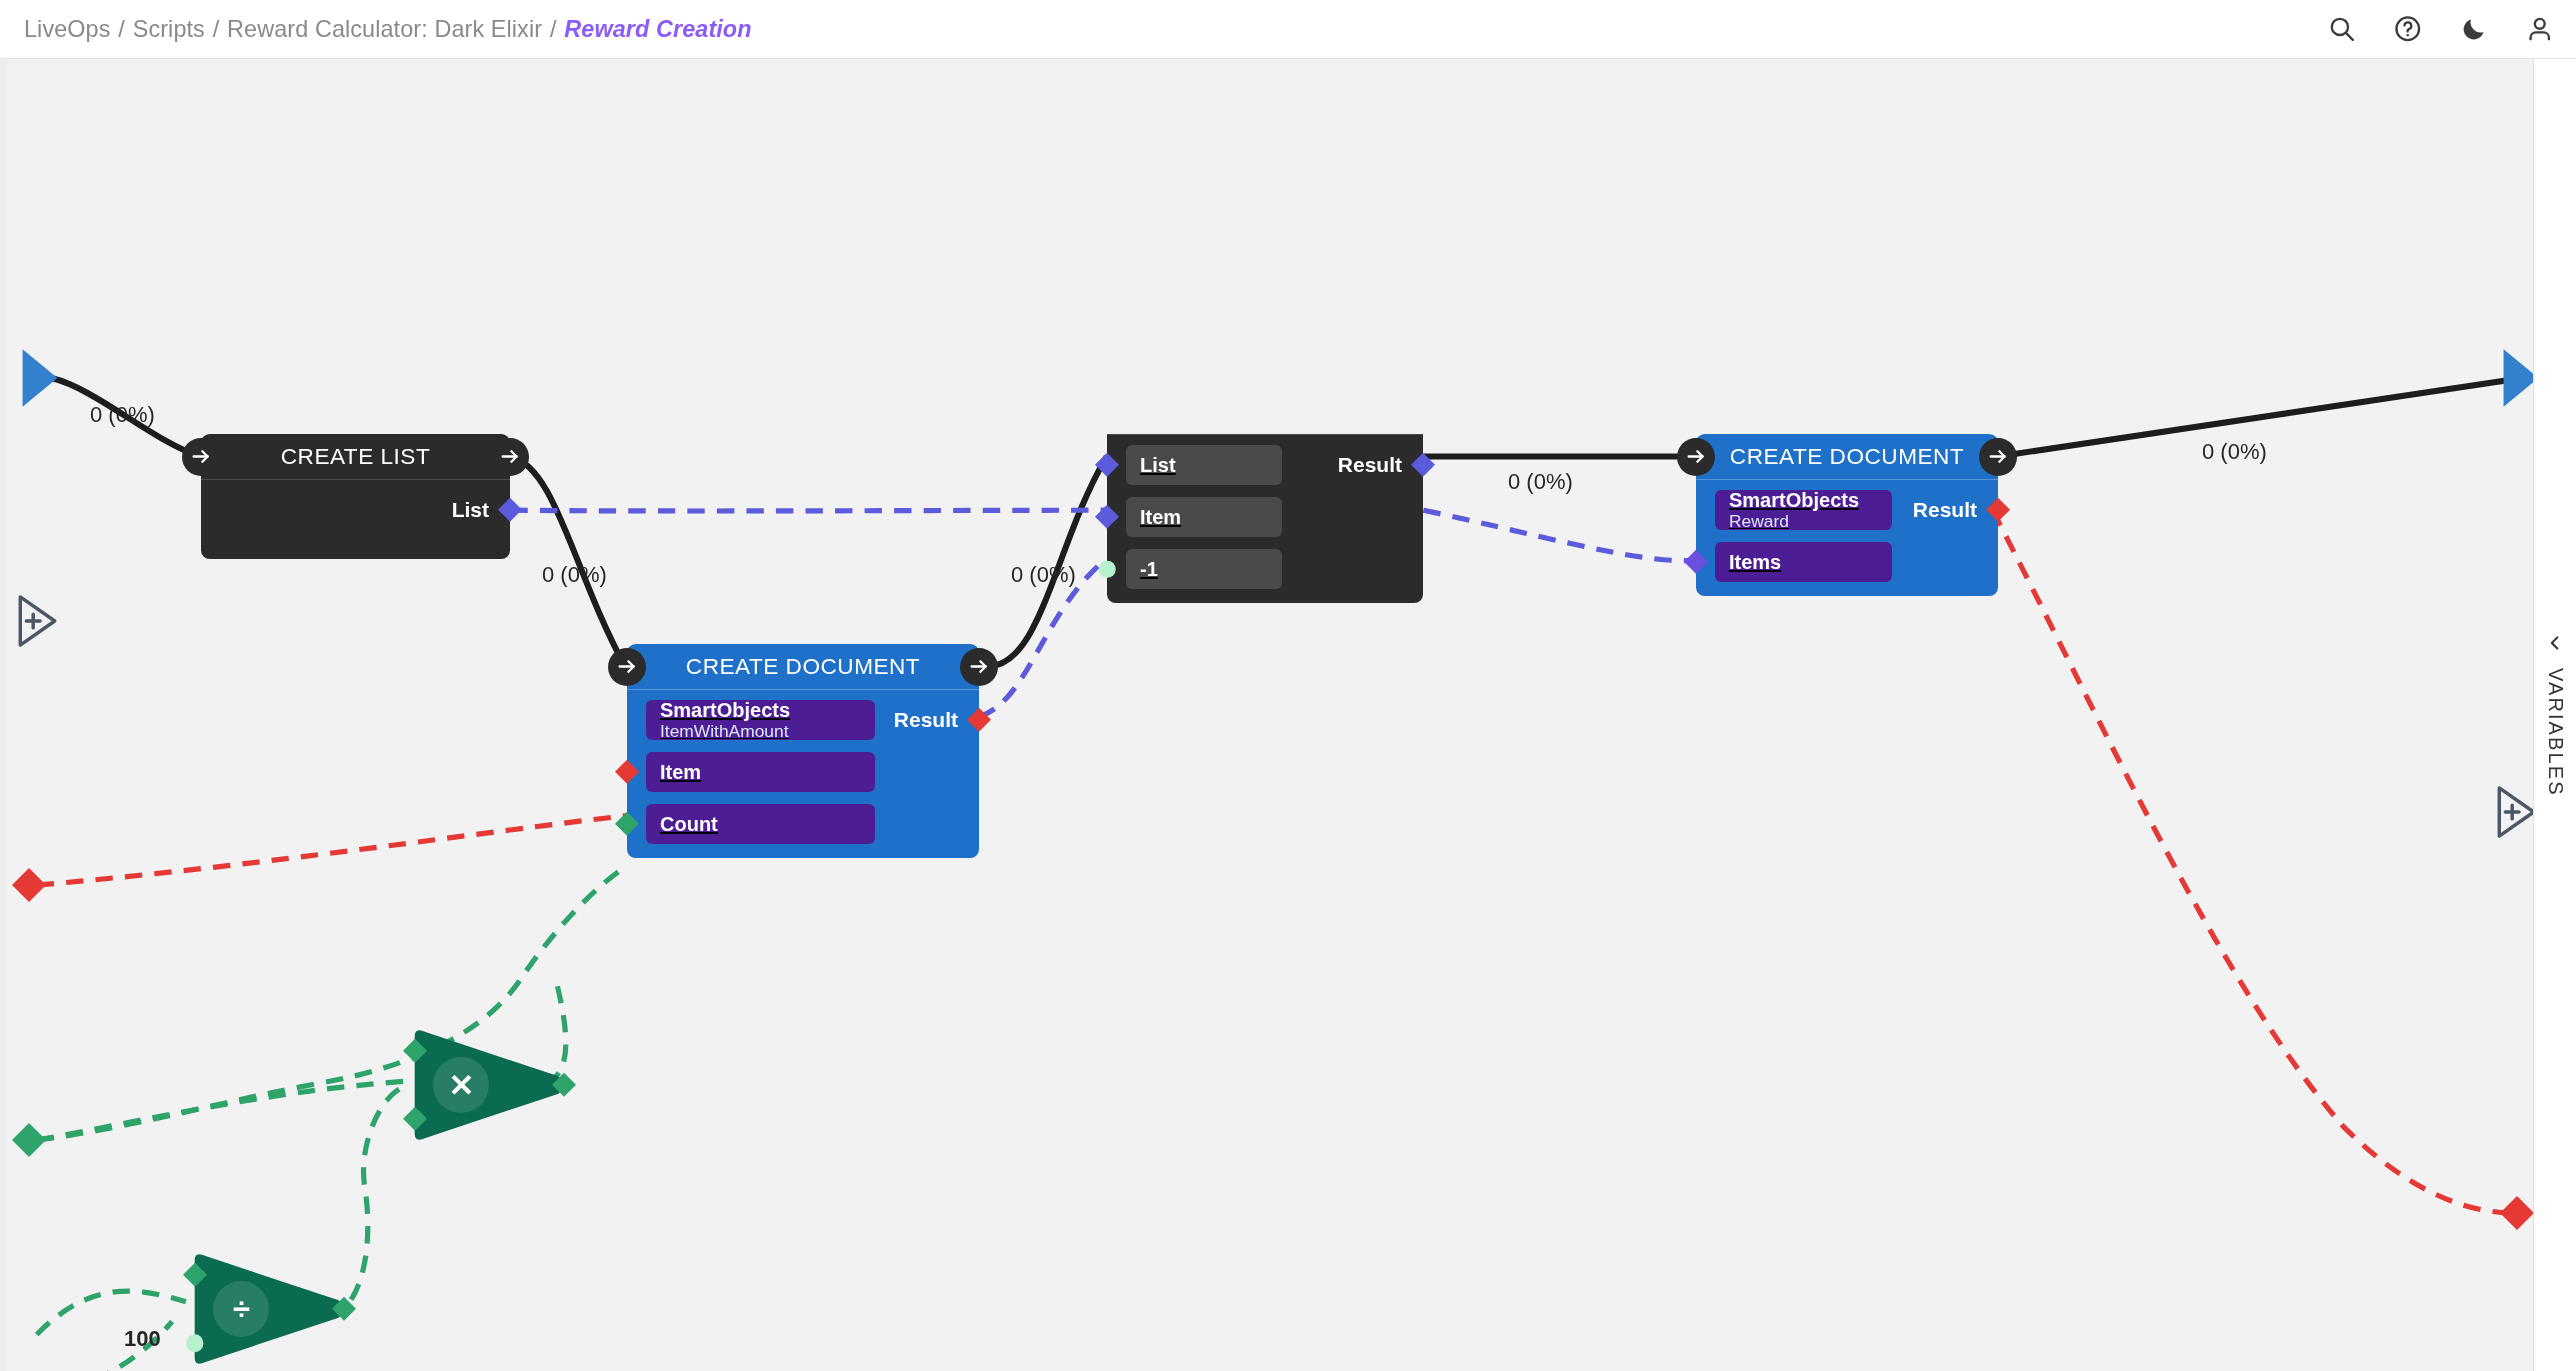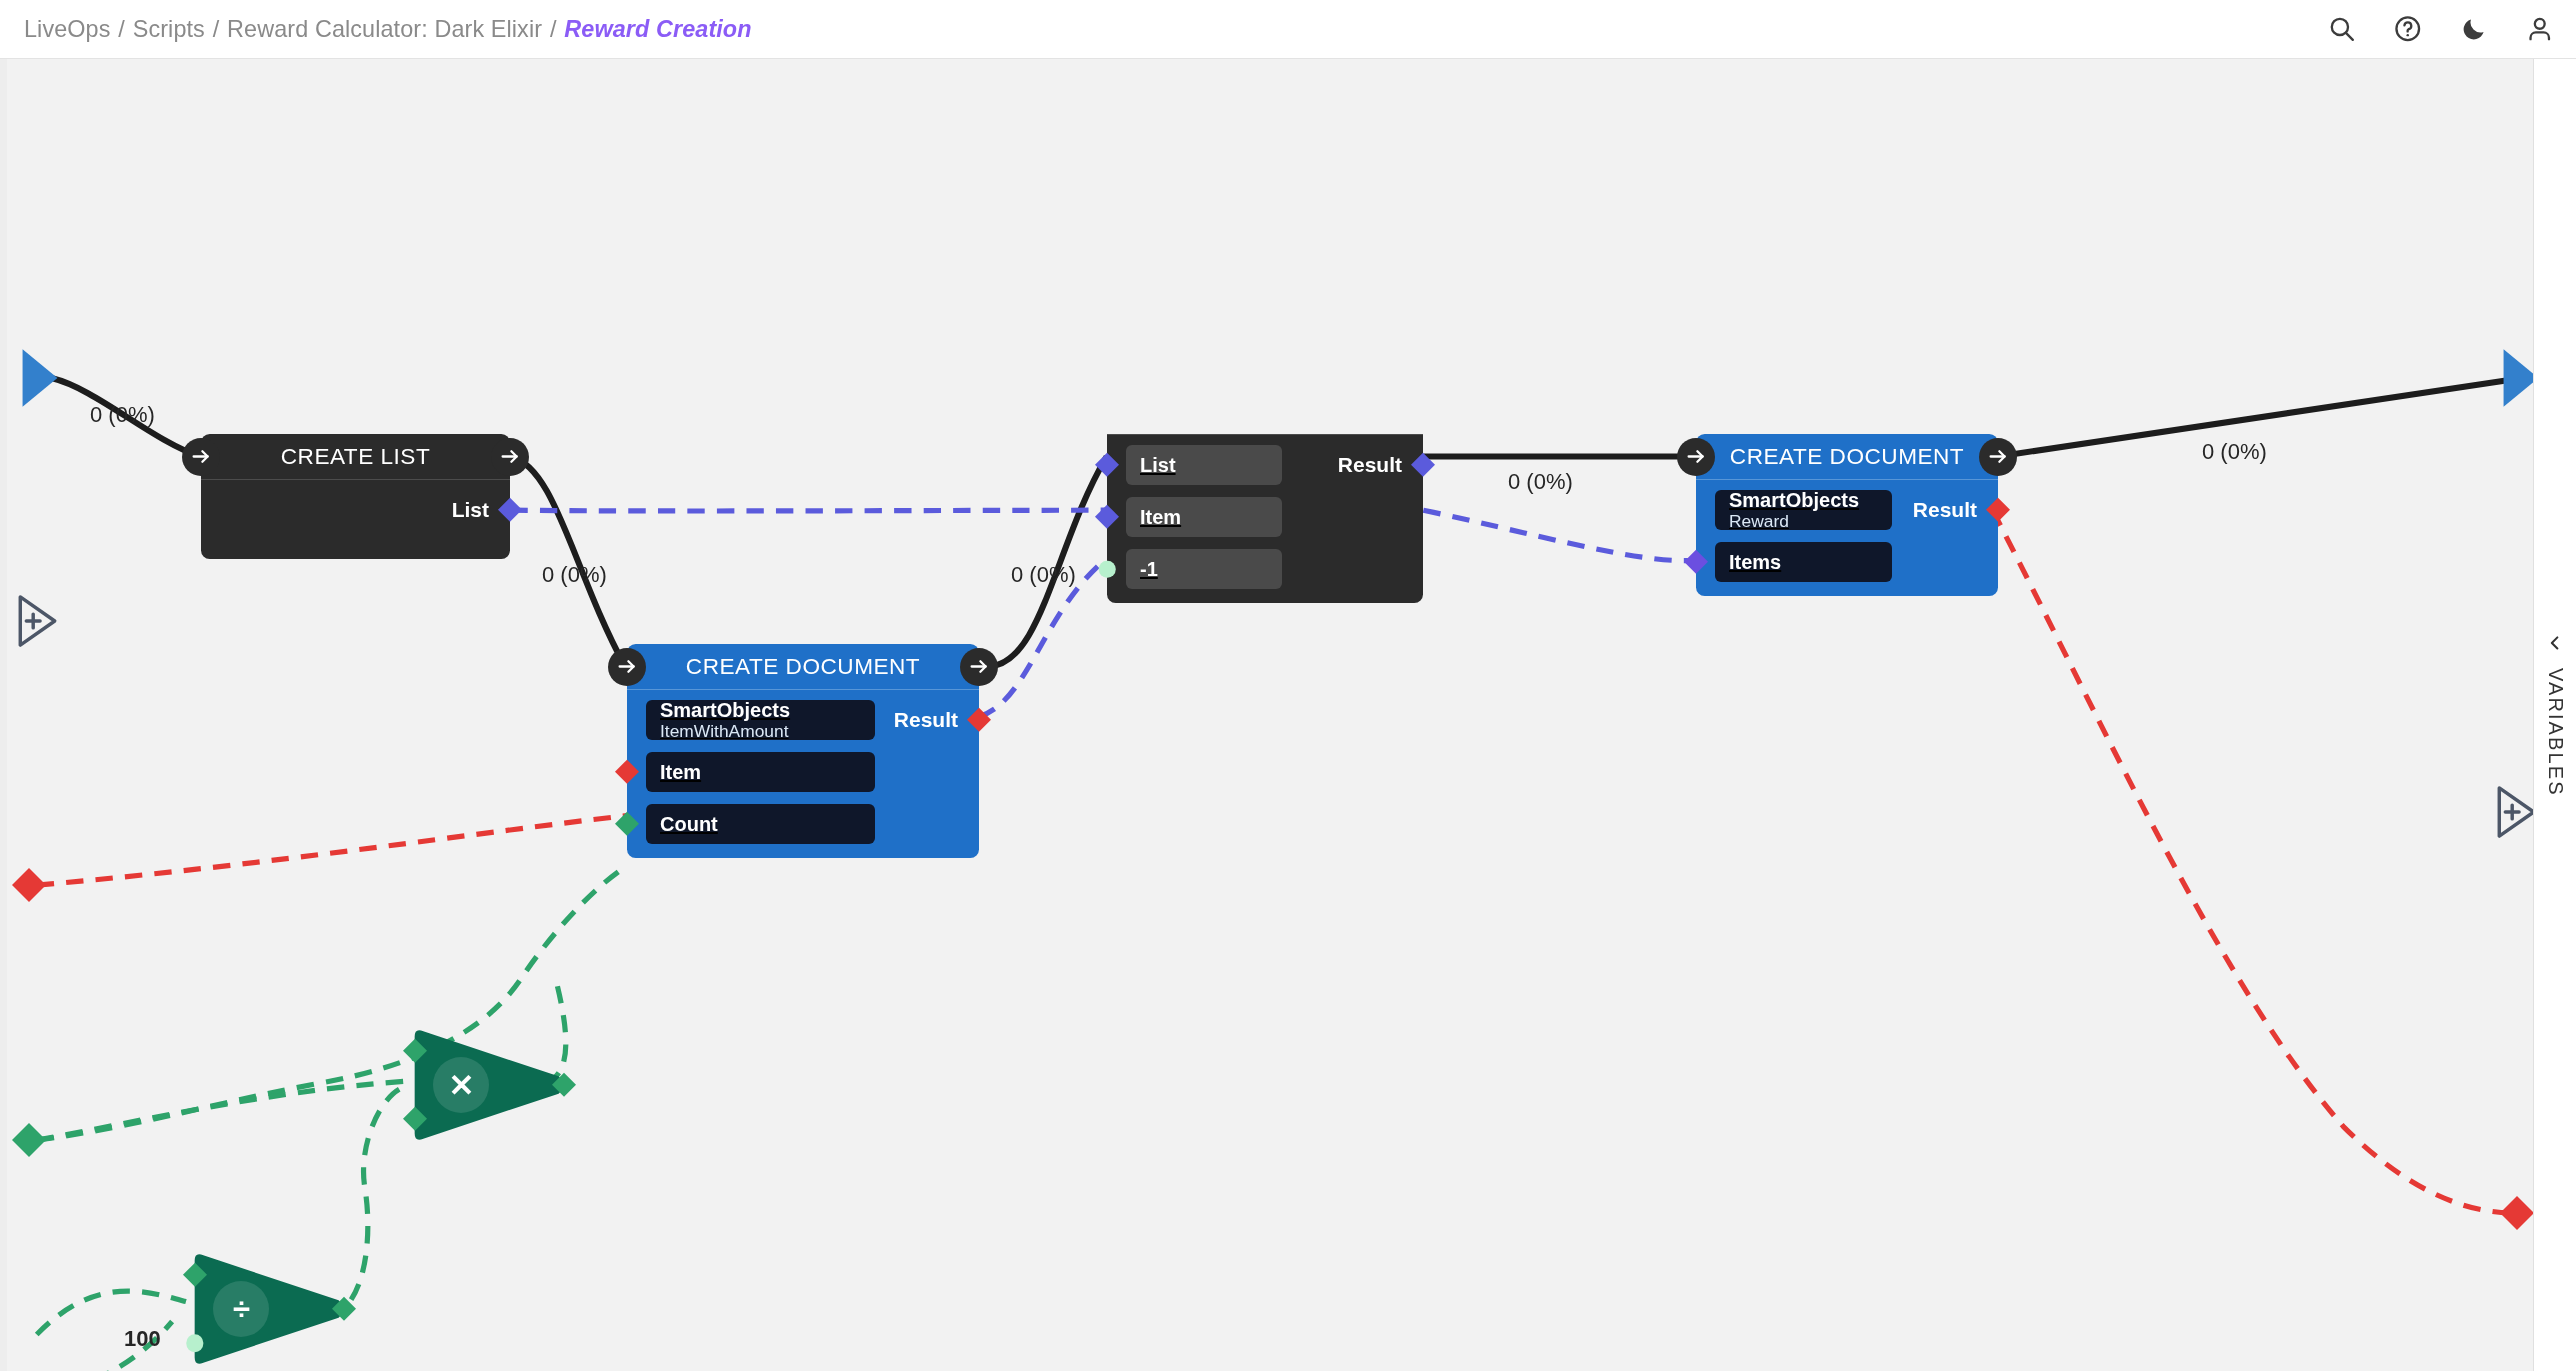--- a/index.html
+++ b/index.html
@@ -93,21 +93,21 @@
   .row:last-child { margin-bottom: 0; }
 
   .field {
     margin-left: 19px;
     height: 40px; border-radius: 6px;
     display: flex; flex-direction: column; justify-content: center;
     padding: 0 14px;
     color: #ffffff; font-weight: 700; font-size: 20px;
   }
   .node.dark .field { background: #4a4a4a; }
-  .node.blue .field { background: #0f172a; }
+  .node.blue .field { background: #4c1d95; }
   .field .sub { font-weight: 400; font-size: 17.4px; color: #dbe8f6; margin-top: -1.7px; }
 
   .out-label {
     position: absolute; right: 21px;
     color: #ffffff; font-weight: 700; font-size: 21px;
   }
 
   
   .port {
     position: absolute; top: 50%;

